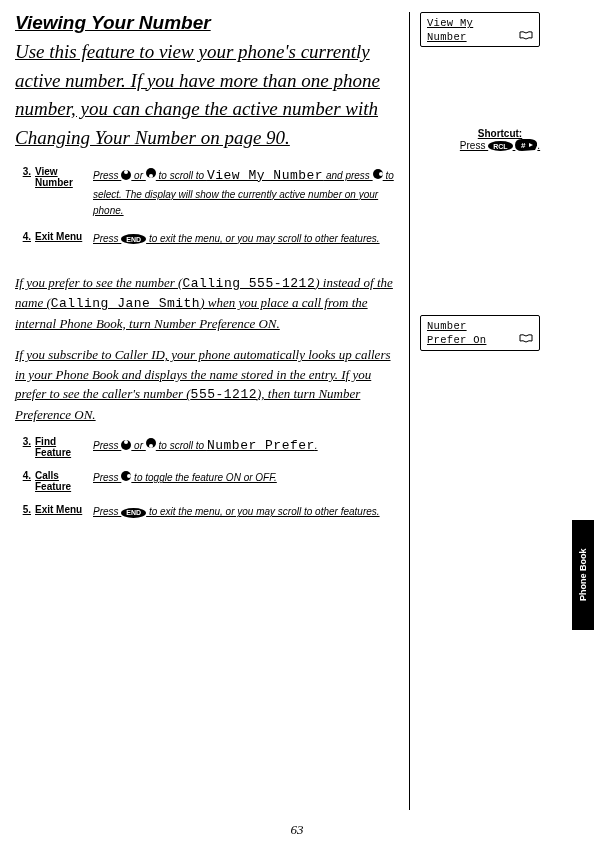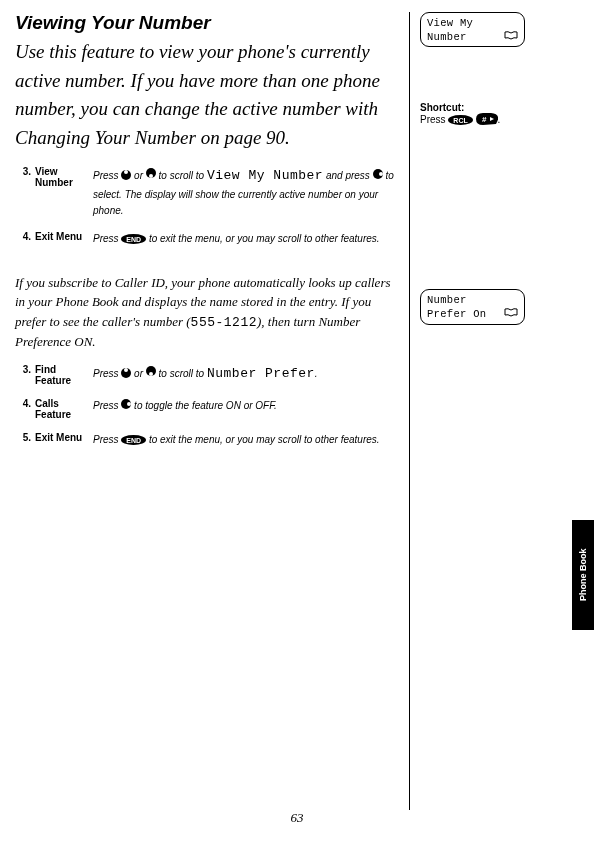--- a/index.html
+++ b/index.html
@@ -8,20 +8,21 @@
       height: 850px;
       background: white;
       font-family: Georgia, 'Times New Roman', serif;
       position: relative;
       color: #000;
     }
     .page {
       display: flex;
       padding: 12px 9px 0 15px;
       height: 810px;
+      text-decoration: underline;
     }
     .main-col {
       width: 395px;
       padding-right: 15px;
       border-right: 1px solid #000;
     }
     .side-col {
       width: 170px;
       padding-left: 10px;
     }
@@ -80,43 +81,44 @@
       margin-bottom: 2px;
     }
     .para {
       font-style: italic;
       font-size: 13px;
       line-height: 1.5;
       margin-bottom: 12px;
     }
     .screen-box {
       border: 1.5px solid #000;
-      border-radius: 9px;
-      width: 105px;
+      border-radius: 2px;
+      width: 120px;
       padding: 4px 6px 2px 6px;
       font-family: 'Courier New', monospace;
       font-size: 10.5px;
       line-height: 1.3;
       letter-spacing: 0.3px;
       margin-bottom: 6px;
       position: relative;
     }
     .screen-line2 {
       display: flex;
       justify-content: space-between;
       align-items: center;
     }
     .book-icon {
       display: inline-block;
       vertical-align: middle;
     }
     .shortcut {
       font-family: Verdana, Arial, sans-serif;
       font-size: 10px;
-      margin-top: 55px;
+      margin-top: 81px;
+      text-align: center;
     }
     .shortcut-label { font-weight: bold; }
     .btn-icon {
       display: inline-block;
       vertical-align: middle;
     }
     .oval-key {
       display: inline-block;
       background: #000;
       color: #fff;
@@ -124,21 +126,21 @@
       font-weight: bold;
       font-style: normal;
       font-size: 7px;
       border-radius: 50%;
       padding: 1.5px 5px;
       vertical-align: middle;
       line-height: 1;
     }
     .page-num {
       position: absolute;
-      bottom: 24px;
+      bottom: 12px;
       width: 594px;
       text-align: center;
       font-style: italic;
       font-size: 13px;
     }
     .thumb-tab {
       position: absolute;
       right: 0;
       top: 520px;
       width: 22px;
@@ -186,20 +188,23 @@
       <tr>
         <td class="step-num">4.</td>
         <td class="step-name">Exit Menu</td>
         <td class="step-desc">
           <span>Press </span><span class="oval-key">END</span><span> to exit the menu, or you may scroll to other features.</span>
         </td>
       </tr>
     </tbody>
       </table>
 
+    <p class="para">
+      <span>If you prefer to see the number (</span><span class="lcd">Calling 555-1212</span><span>) instead of the name (</span><span class="lcd">Calling Jane Smith</span><span>) when you place a call from the internal Phone Book, turn Number Preference ON.</span>
+    </p>
     <p class="para">
       <span>If you subscribe to Caller ID, your phone automatically looks up callers in your Phone Book and displays the name stored in the entry. If you prefer to see the caller's number (</span><span class="lcd">555-1212</span><span>), then turn Number Preference ON.</span>
     </p>
 
     <table class="step-table">
       <tbody>
           <tr>
         <td class="step-num">3.</td>
         <td class="step-name">Find Feature</td>
         <td class="step-desc">

